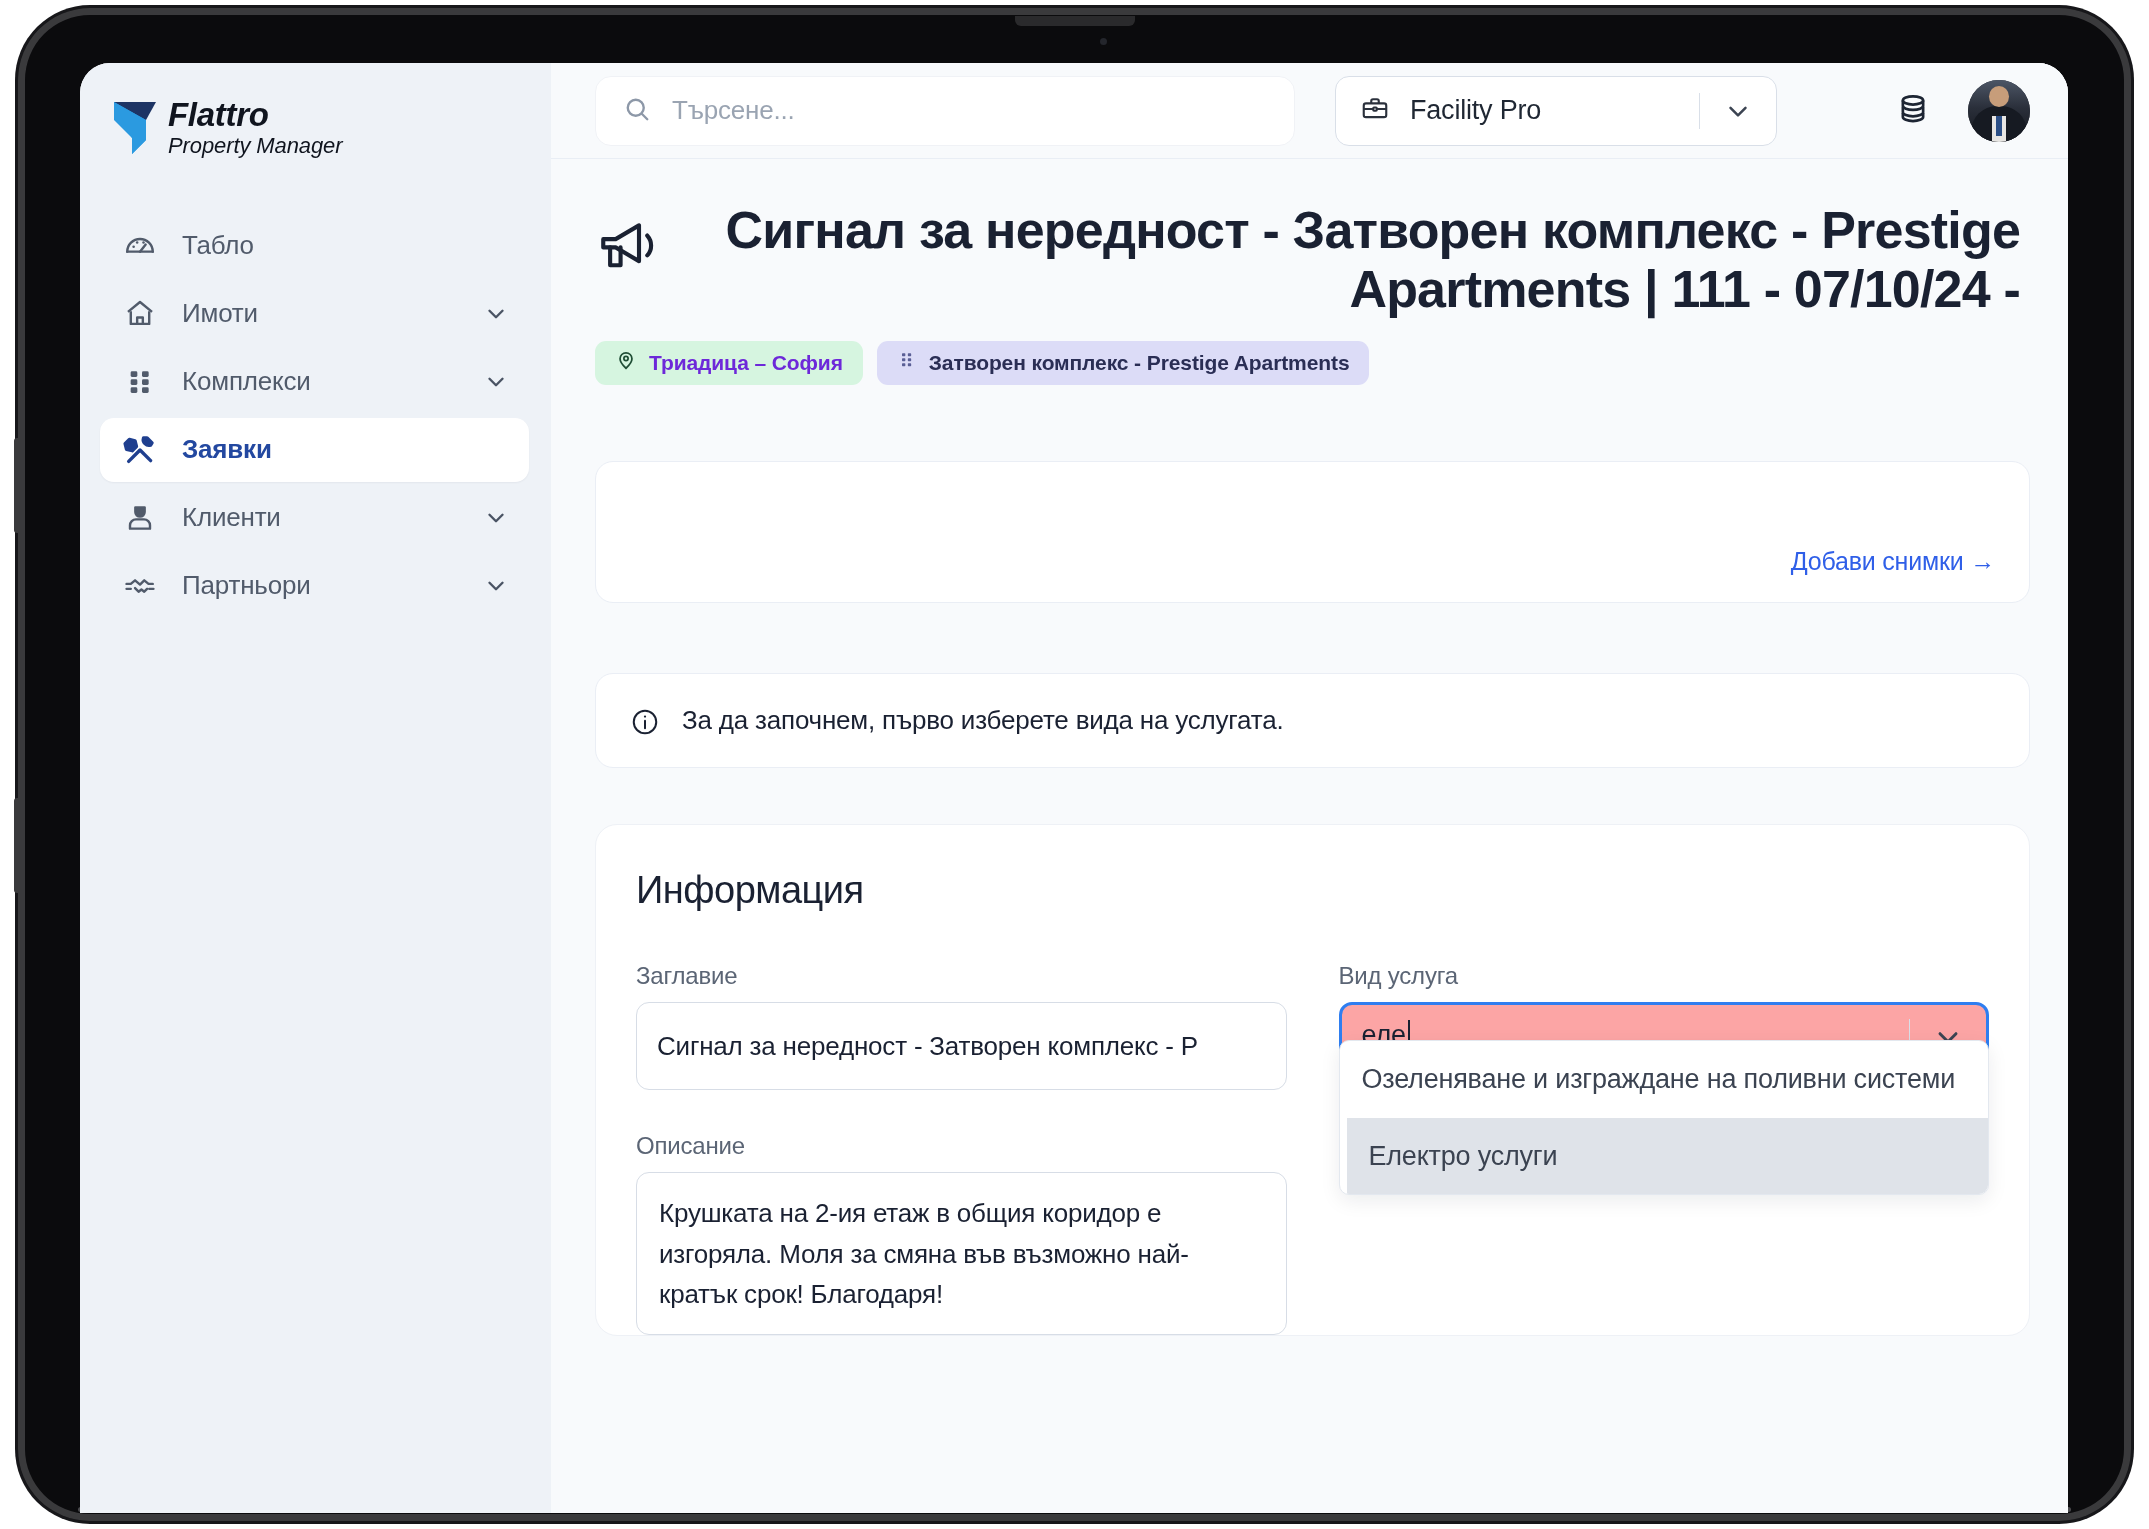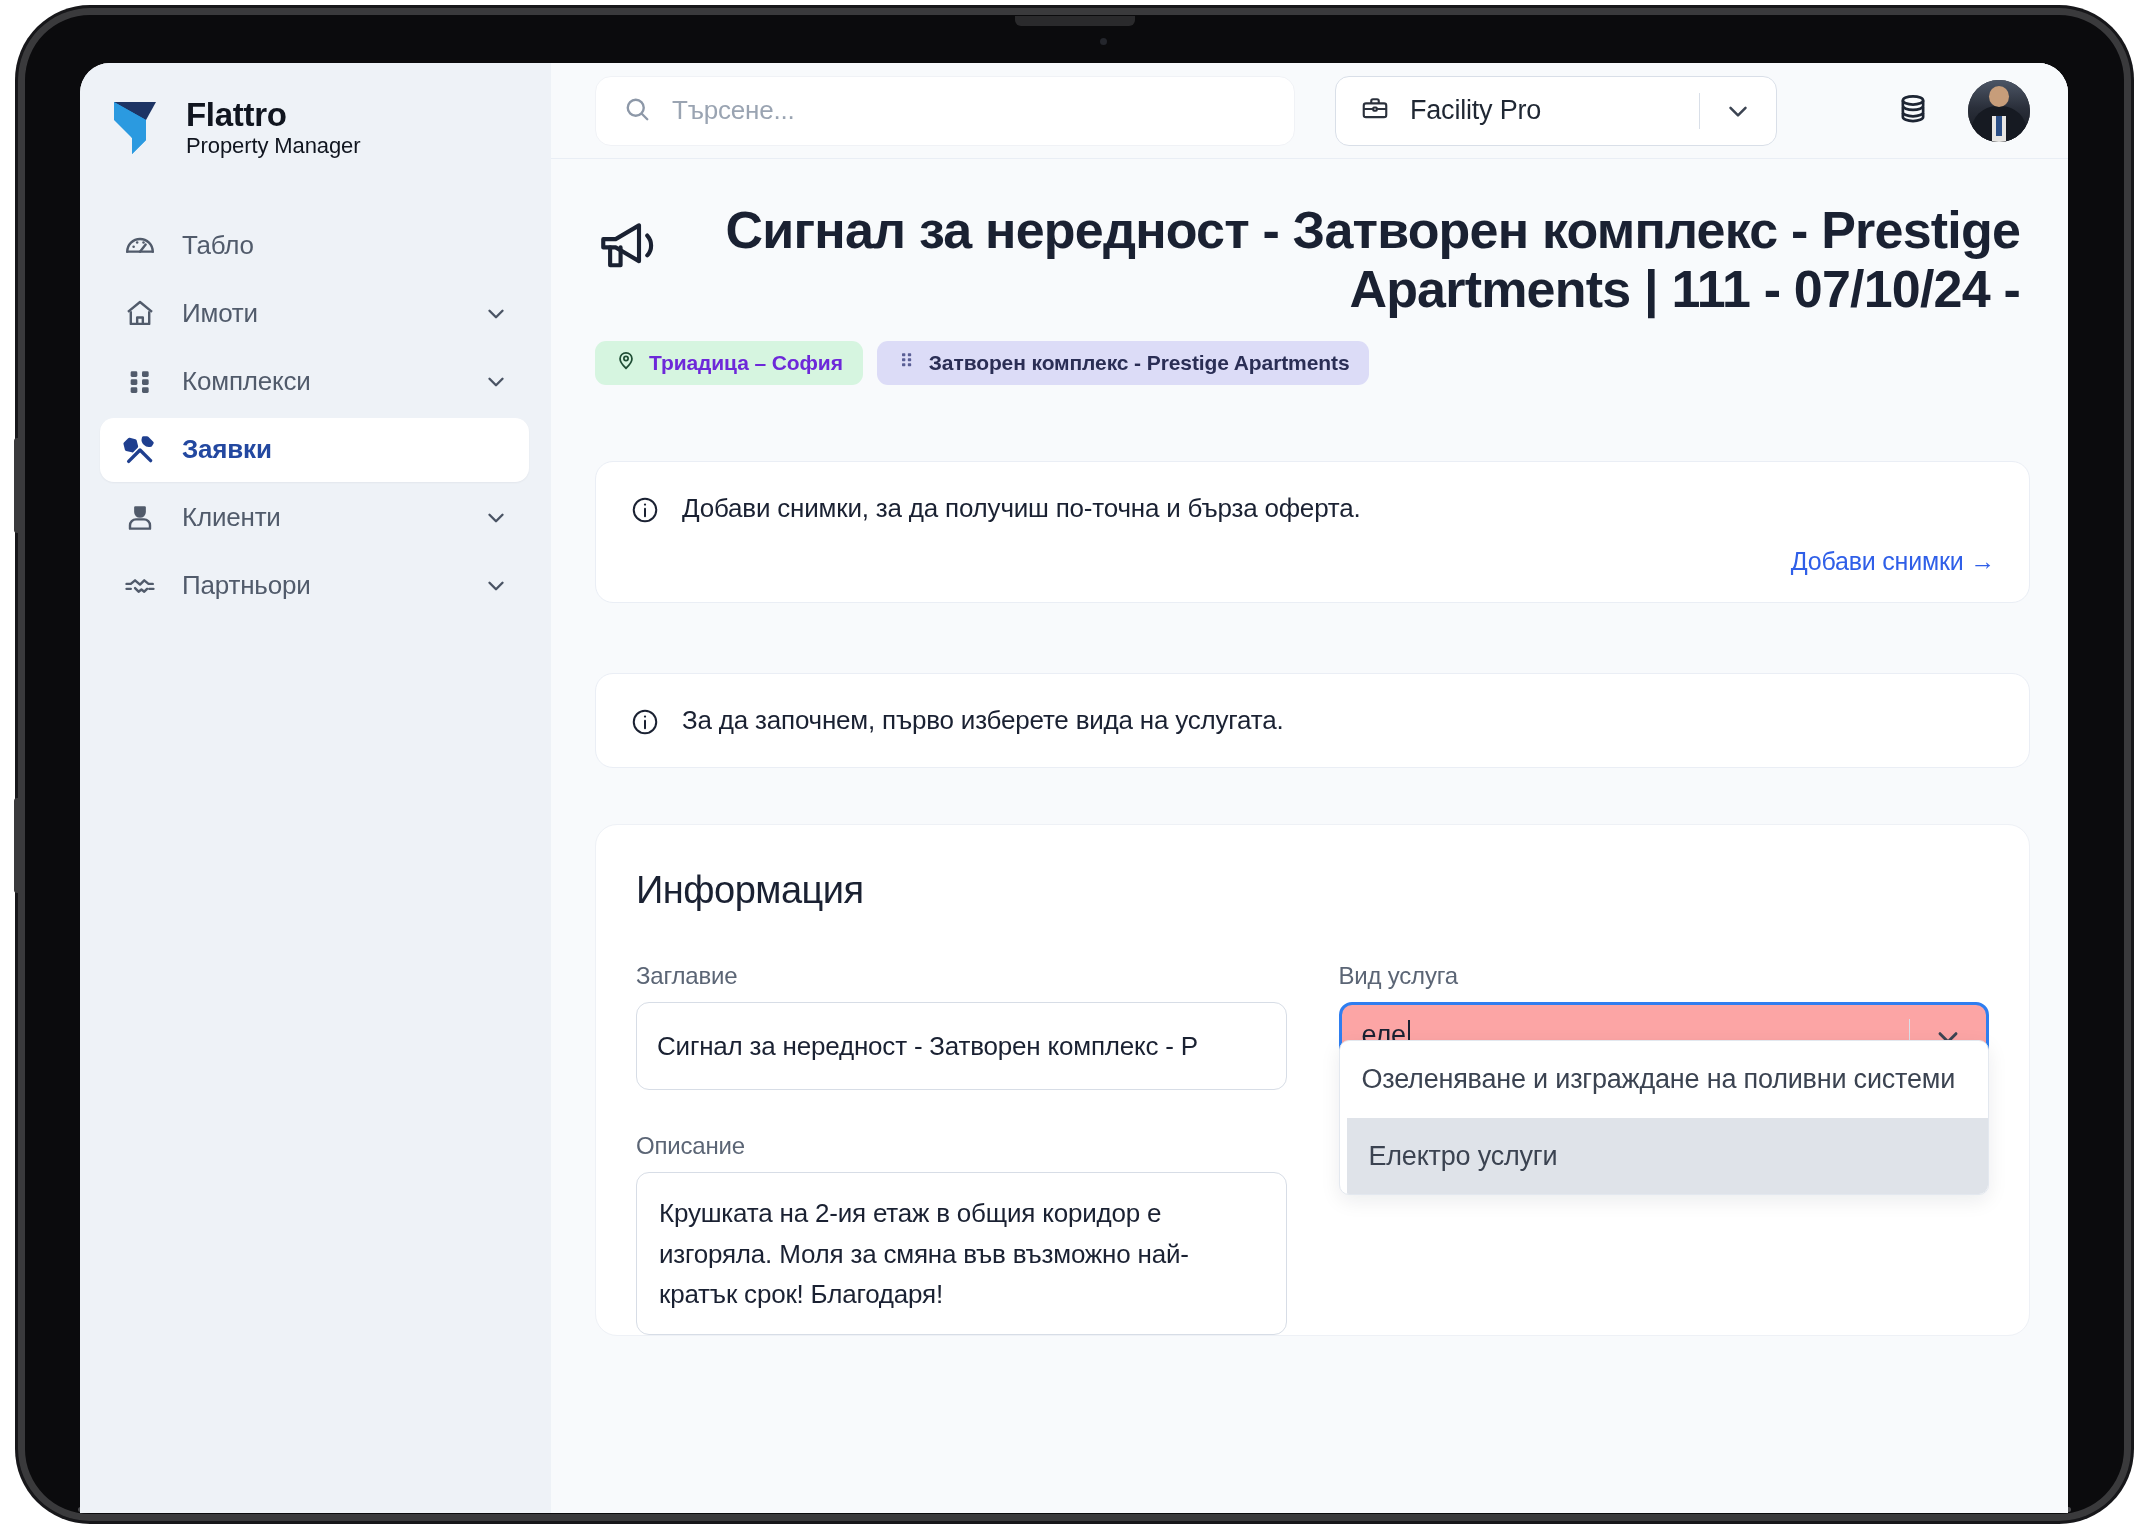--- a/index.html
+++ b/index.html
@@ -49,21 +49,21 @@
     display: flex;
   }
 
   
   #sidebar {
     width: 471px; flex: 0 0 471px;
     background: #eef2f7;
     padding: 0;
     position: relative;
   }
-  #brand { display: flex; align-items: center; gap: 18px; padding: 34px 0 0 30px; }
+  #brand { display: flex; align-items: center; padding: 34px 0 0 30px; font-style: italic; }
   #brand-logo { width: 58px; height: 56px; flex: 0 0 58px; }
   .brand-text { display: flex; flex-direction: column; line-height: 1.12; }
   #brand-name { font-size: 33px; font-weight: 700; color: #10151f; letter-spacing: -0.3px; }
   #brand-sub { font-size: 22px; font-weight: 500; color: #10151f; letter-spacing: -0.1px; }
 
   #nav { margin-top: 55px; display: flex; flex-direction: column; gap: 4px; padding: 0 22px 0 10px; }
   .nav-item {
     display: flex; align-items: center; gap: 22px;
     height: 64px; padding: 0 20px 0 20px; margin: 0 0 0 10px;
     border-radius: 14px; cursor: pointer;
@@ -401,30 +401,20 @@
                   <rect x="13" y="10" width="4" height="3.4" rx=".8"></rect>
                 <rect x="6" y="16" width="4" height="3.4" rx=".8"></rect>
                   <rect x="13" y="16" width="4" height="3.4" rx=".8"></rect>
               </svg>
             </span>
             <span>Затворен комплекс - Prestige Apartments</span>
           </span>
         </div>
 
         <div class="alert-card" id="alert-photos">
-          <div class="alert-row">
-            <span class="alert-icon">
-              <svg viewBox="0 0 24 24" width="30" height="30" fill="none" stroke="#1a2132" stroke-width="1.6">
-                  <circle cx="12" cy="12" r="9"></circle>
-                  <path d="M12 11v6" stroke-linecap="round"></path>
-                  <circle cx="12" cy="7.6" r=".9" fill="#1a2132" stroke="none"></circle>
-                </svg>
-            </span>
-            <span class="alert-text">Добави снимки, за да получиш по-точна и бърза оферта.</span>
-          </div>
           <span id="alert-photos-link">Добави снимки →</span>
         </div>
 
         <div class="alert-card" id="alert-service">
           <div class="alert-row">
             <span class="alert-icon">
               <svg viewBox="0 0 24 24" width="30" height="30" fill="none" stroke="#1a2132" stroke-width="1.6">
                   <circle cx="12" cy="12" r="9"></circle>
                   <path d="M12 11v6" stroke-linecap="round"></path>
                   <circle cx="12" cy="7.6" r=".9" fill="#1a2132" stroke="none"></circle>

